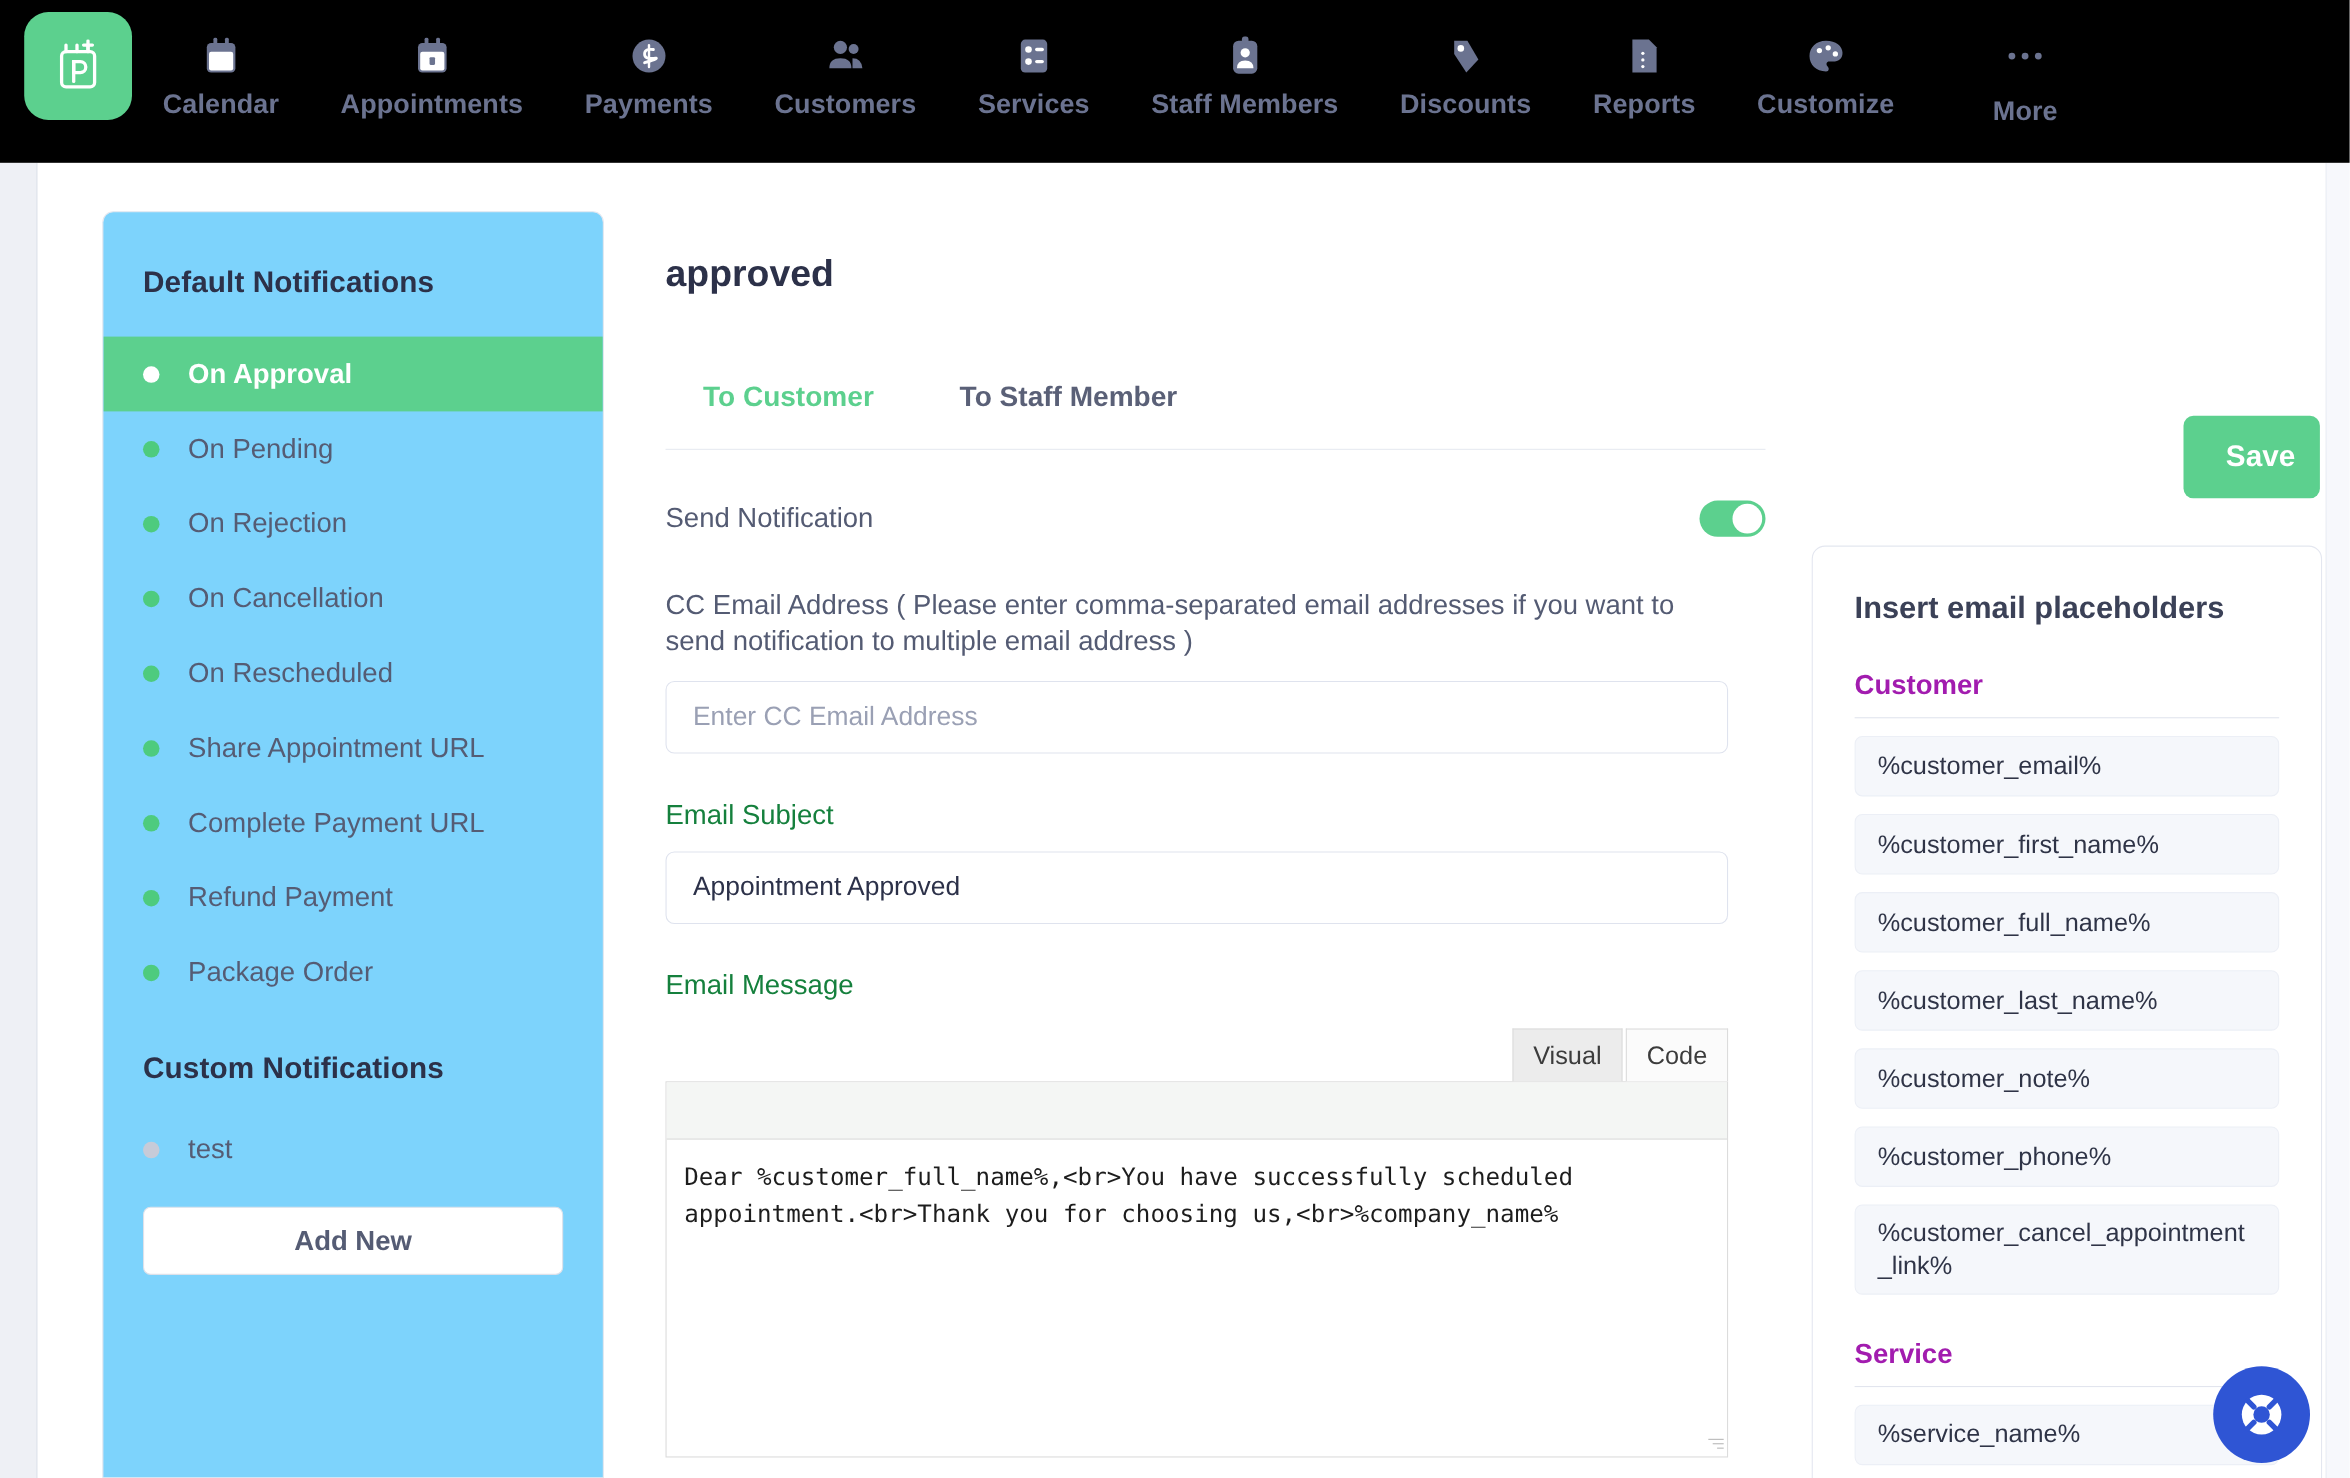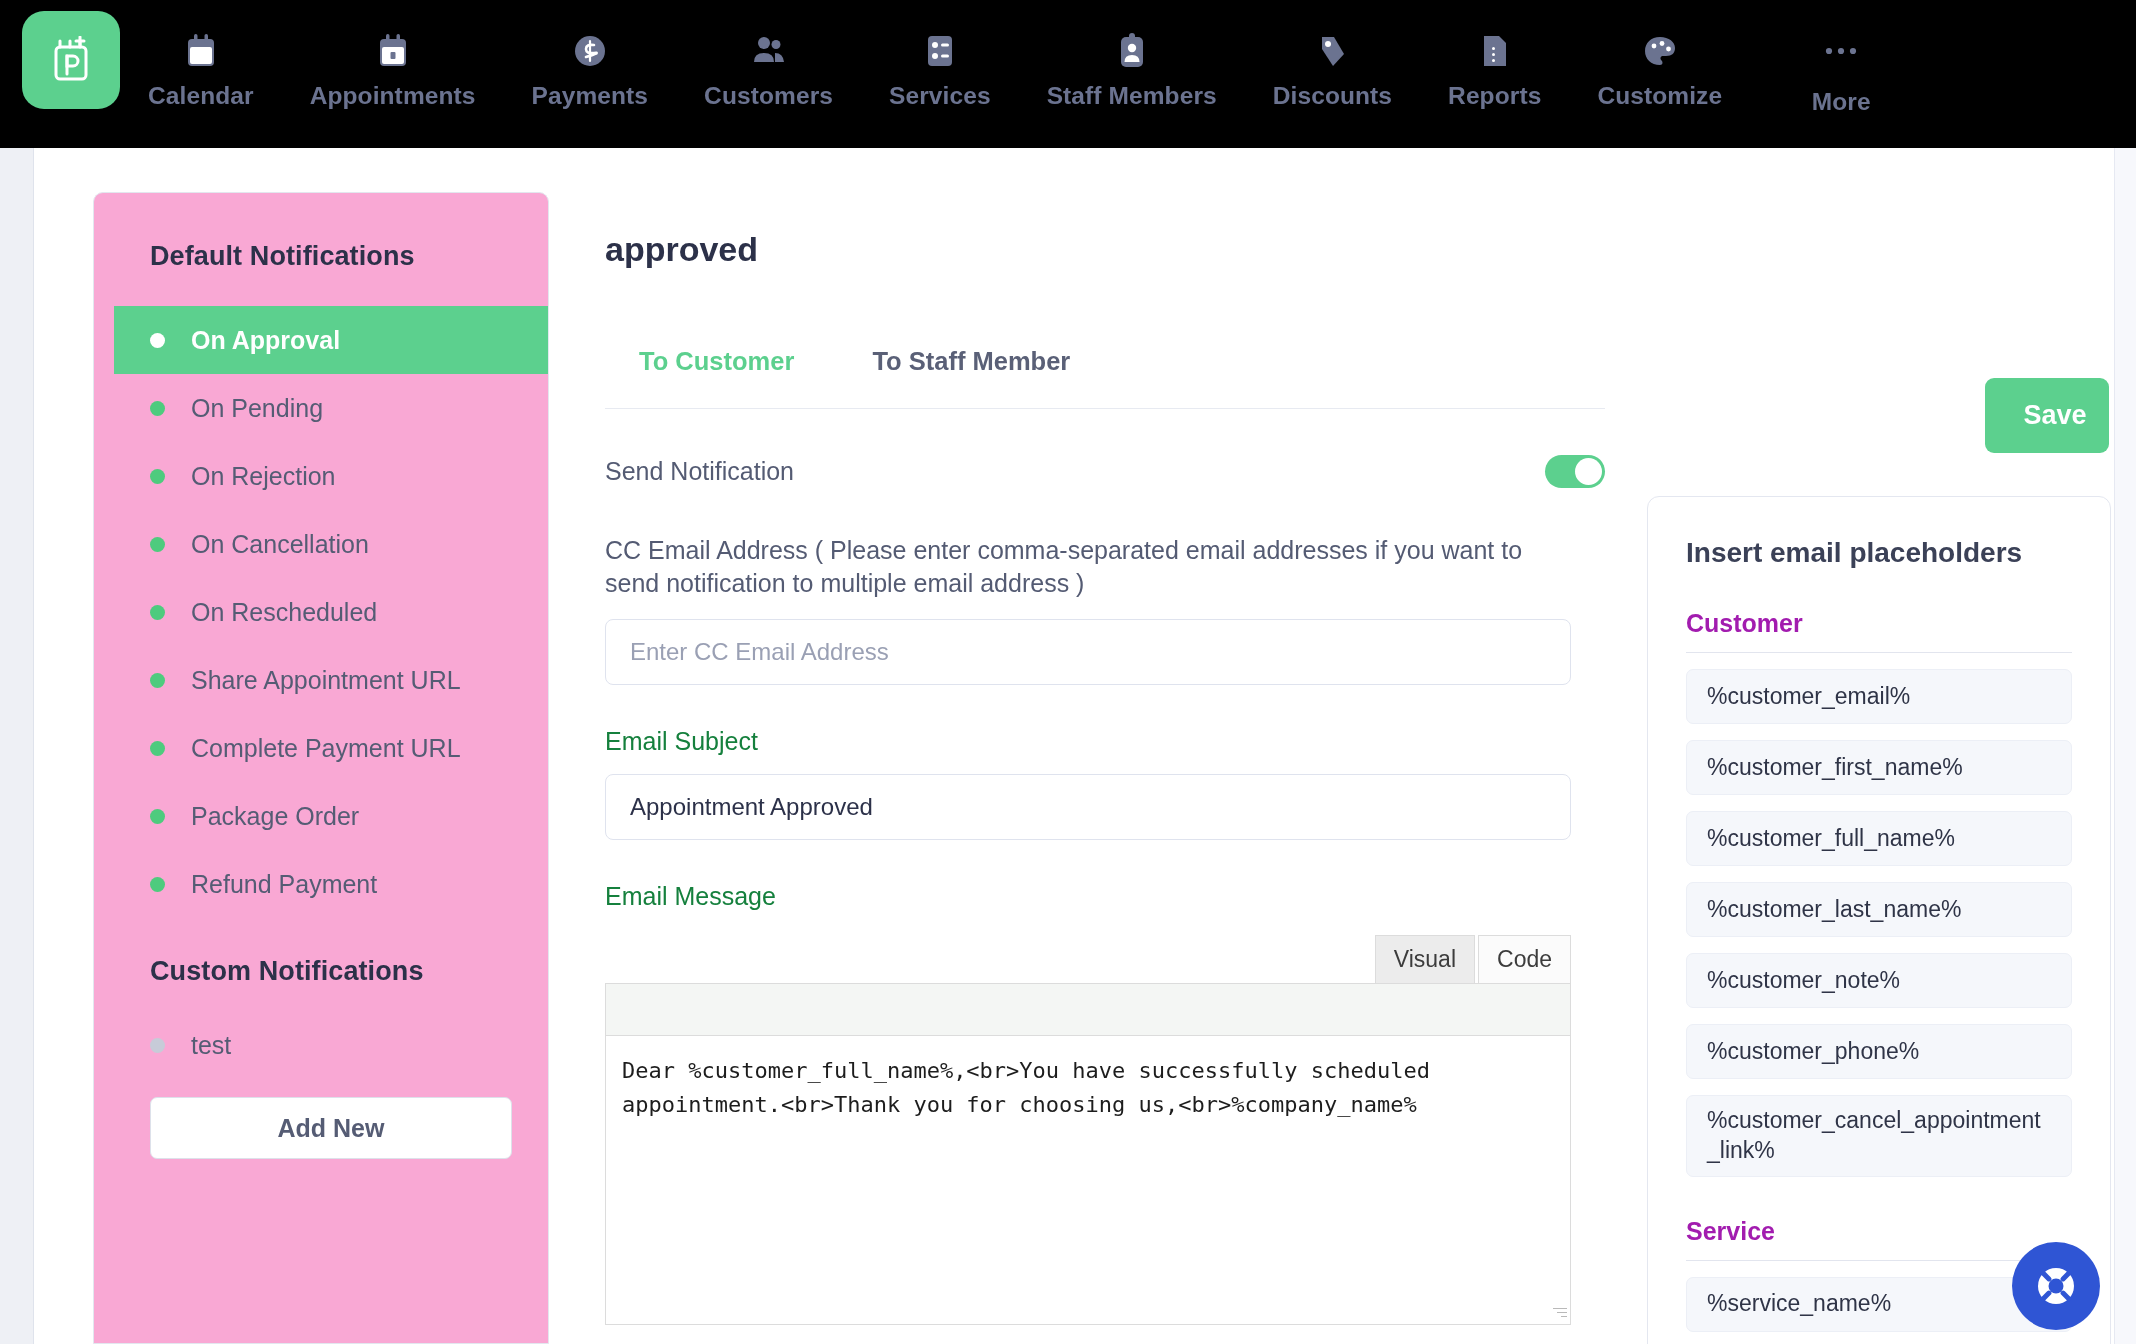--- a/index.html
+++ b/index.html
@@ -60,25 +60,24 @@
   .content {
     position: absolute; left: 35px; top: 148px;
     width: 2079px; height: 1196px;
     background: #ffffff;
   }
 
   
   .side-card {
     position: absolute; left: 58px; top: 44px;
     width: 456px; height: 1152px;
-    background: #f9a8d4;
+    background: #7dd3fc;
     border: 1px solid #e3e7ef;
     border-radius: 10px 10px 0 0;
     overflow: hidden;
-    padding-left: 20px;
   }
   .side-head {
     font-size: 27px; font-weight: 700; color: #2c3149;
     padding: 48px 0 34px 36px;
     letter-spacing: .1px;
   }
   .side-head.second { padding-top: 38px; padding-bottom: 24px; }
   .side-item {
     display: flex; align-items: center;
     height: 68px;
@@ -412,25 +411,25 @@
     <div class="side-item">
       <span class="dot"></span>
       <span>Share Appointment URL</span>
     </div>
     <div class="side-item">
       <span class="dot"></span>
       <span>Complete Payment URL</span>
     </div>
     <div class="side-item">
       <span class="dot"></span>
+      <span>Refund Payment</span>
+    </div>
+    <div class="side-item">
+      <span class="dot"></span>
       <span>Package Order</span>
-    </div>
-    <div class="side-item">
-      <span class="dot"></span>
-      <span>Refund Payment</span>
     </div>
 
     <div class="side-head second">Custom Notifications</div>
 
     <div class="side-item">
       <span class="dot grey"></span>
       <span>test</span>
     </div>
 
     <div class="addnew">Add New</div>

